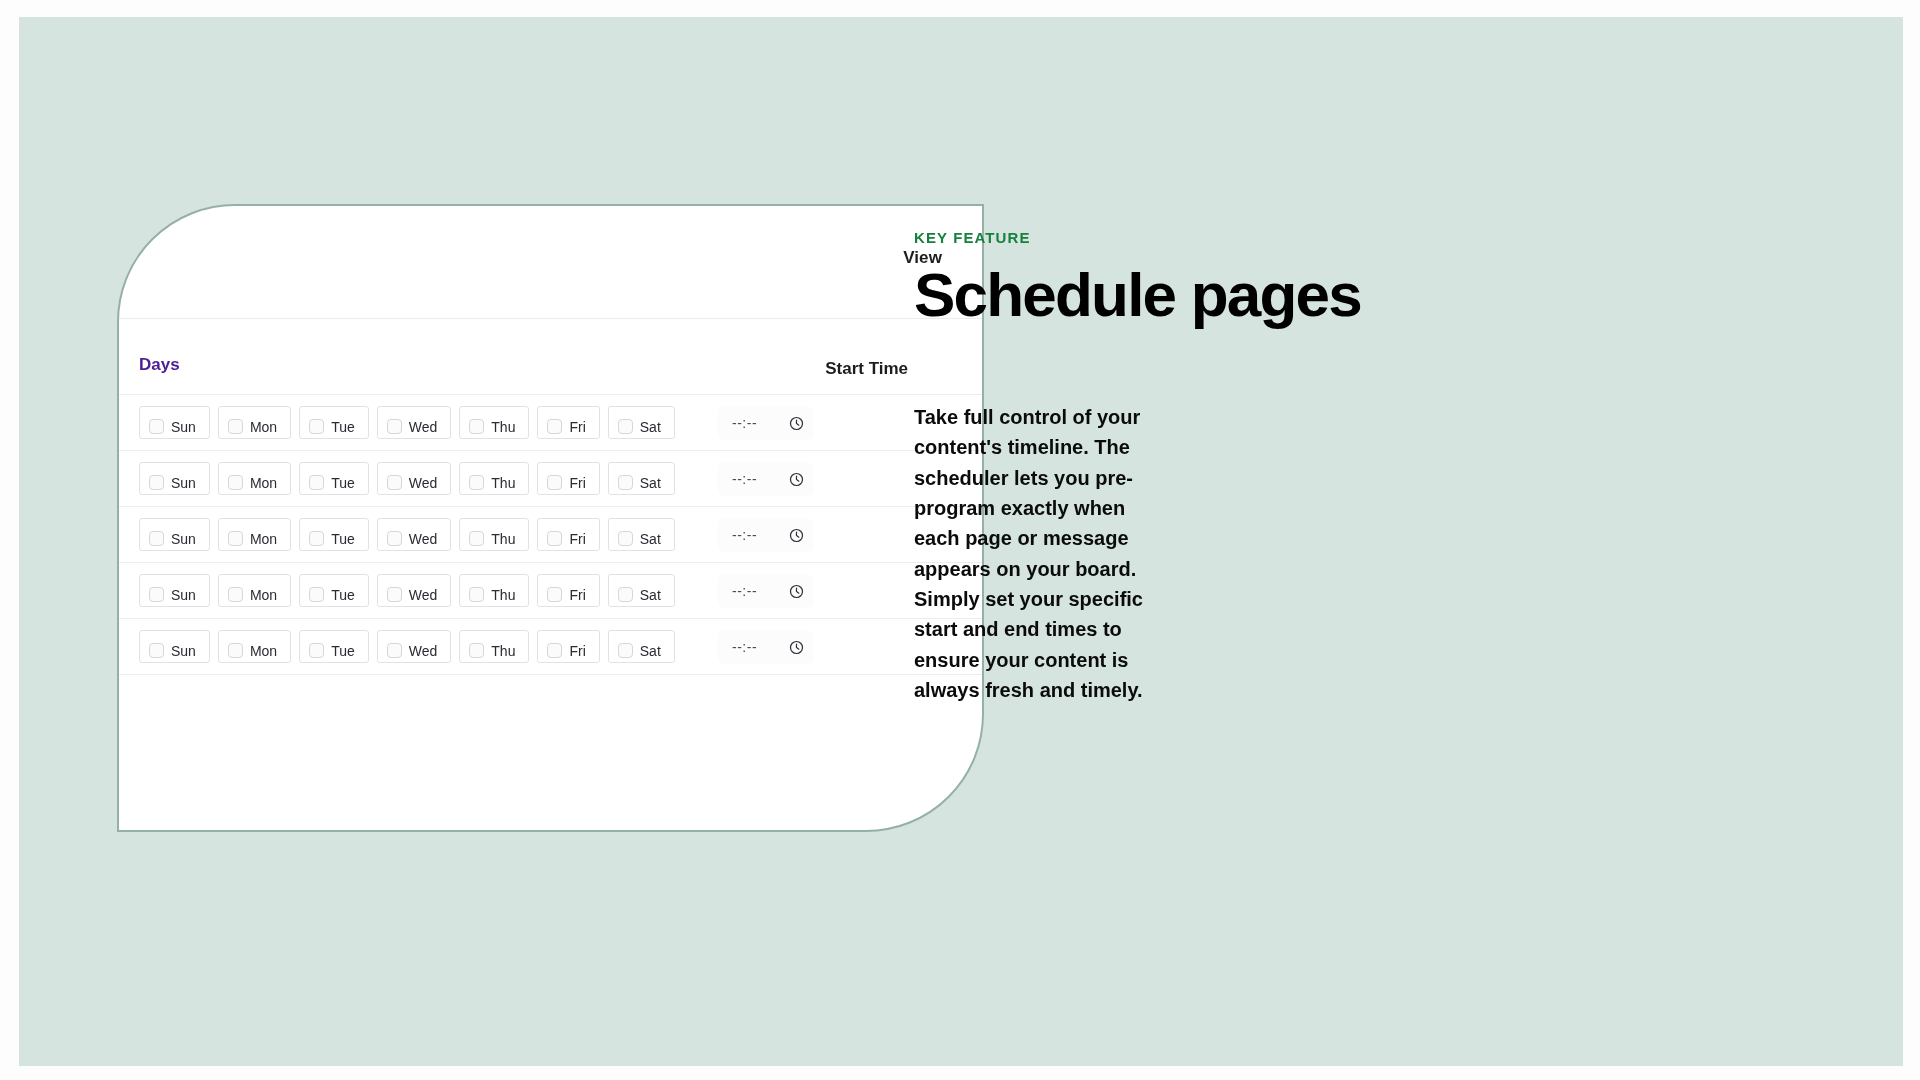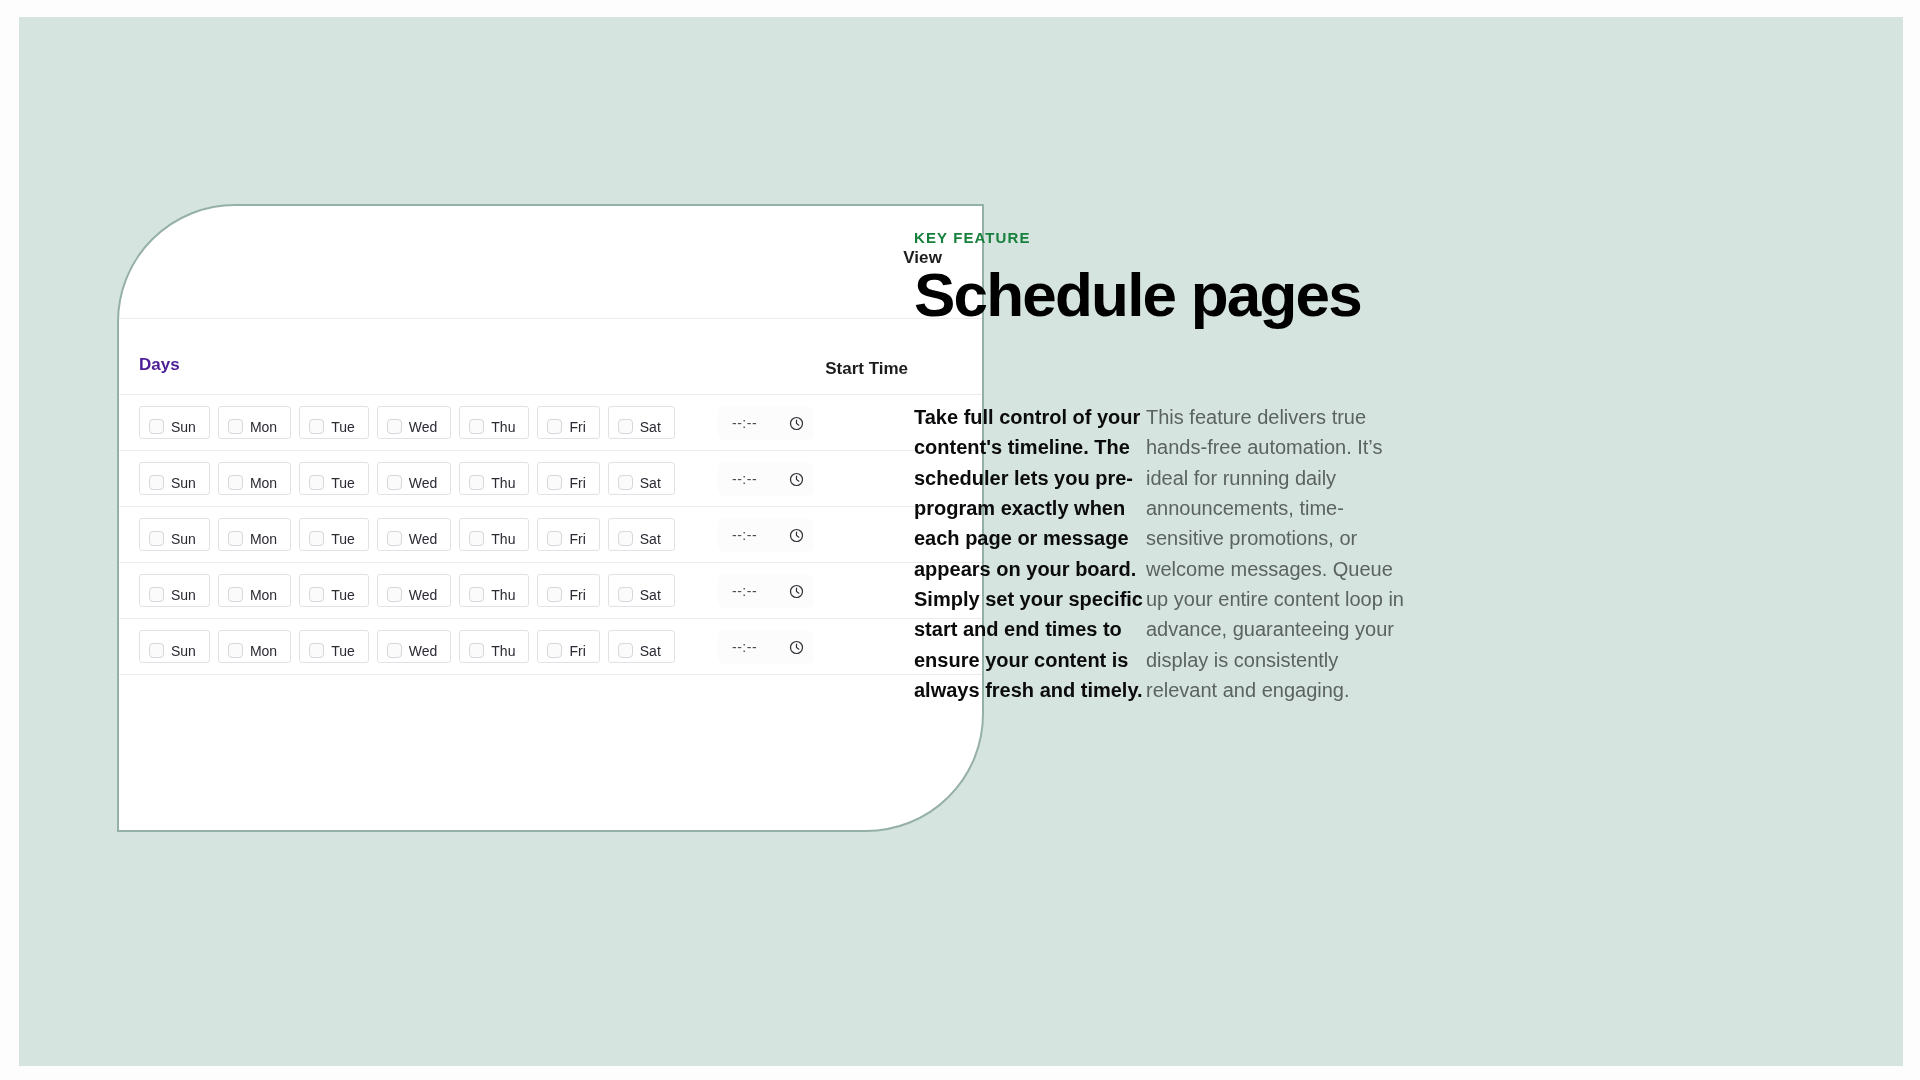--- a/index.html
+++ b/index.html
@@ -407,17 +407,16 @@
       </div>
 
   </div>
 
   <div id="content">
     <div id="eyebrow">KEY FEATURE</div>
     <h1 id="headline">Schedule pages</h1>
 
     <div id="columns">
       <p id="col-left-text">Take full control of your content's timeline. The scheduler lets you pre-program exactly when each page or message appears on your board. Simply set your specific start and end times to ensure your content is always fresh and timely.</p>
-      <p id="col-right-text">This feature delivers true hands-free automation. It’s ideal for running daily announcements, time-sensitive promotions, or welcome messages. Queue up your entire content loop in advance, guaranteeing your display is consistently relevant and engaging.</p>
     </div>
   </div>
 
 </div>
 
 </body></html>

